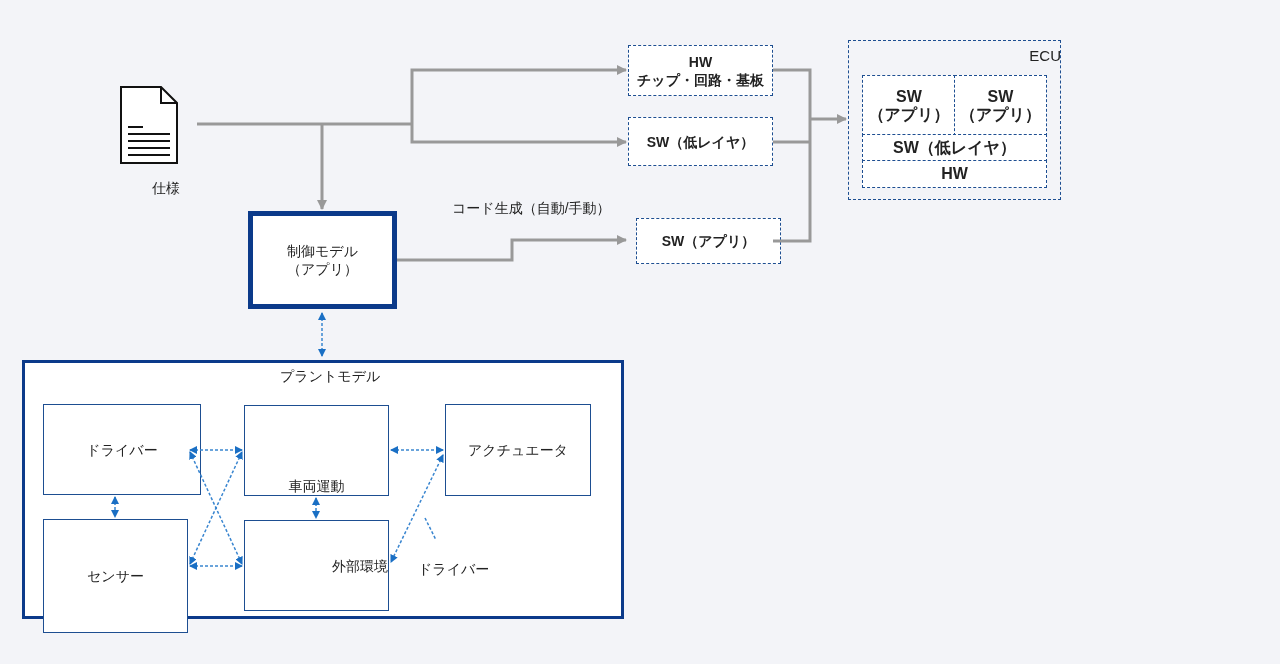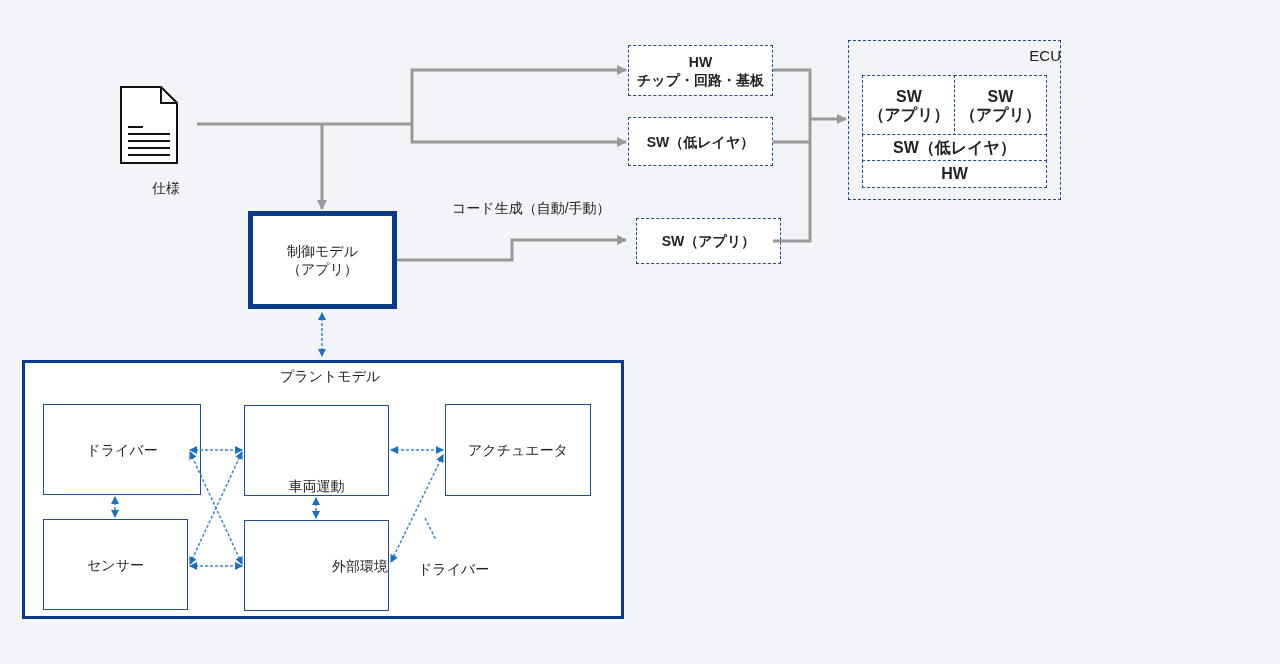--- a/index.html
+++ b/index.html
@@ -76,21 +76,21 @@
 
 <div class="box solid" style="left:43px;top:404px;width:158px;height:91px;">
   <span>ドライバー</span>
 </div>
 <div class="box solid" style="left:244px;top:405px;width:145px;height:91px;justify-content:flex-end;">
   <span>車両運動</span>
 </div>
 <div class="box solid" style="left:445px;top:404px;width:146px;height:92px;">
   <span>アクチュエータ</span>
 </div>
-<div class="box solid" style="left:43px;top:519px;width:145px;height:91px;">
+<div class="box solid" style="left:43px;top:519px;width:145px;height:114px;">
   <span>センサー</span>
 </div>
 <div class="box solid" style="left:244px;top:520px;width:145px;height:91px;align-items:flex-end;">
   <span>外部環境</span>
 </div>
 <div class="lbl" style="left:418px;top:561px;">ドライバー</div>
 
 <svg class="wires">
   <defs>
     <marker id="ga" markerWidth="10" markerHeight="10" refX="9" refY="5" orient="auto" markerUnits="userSpaceOnUse">

